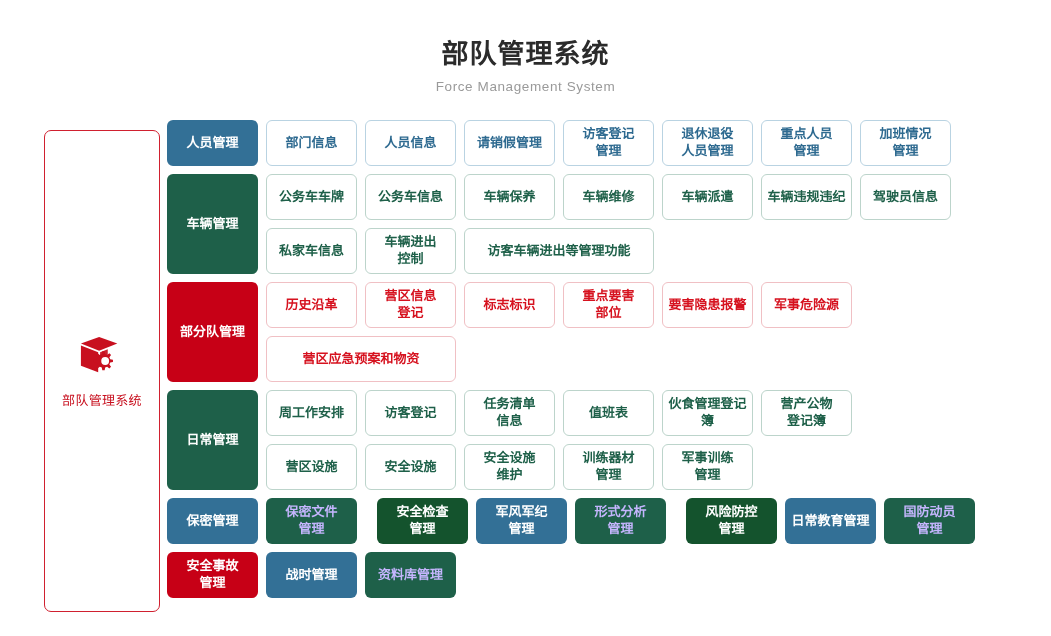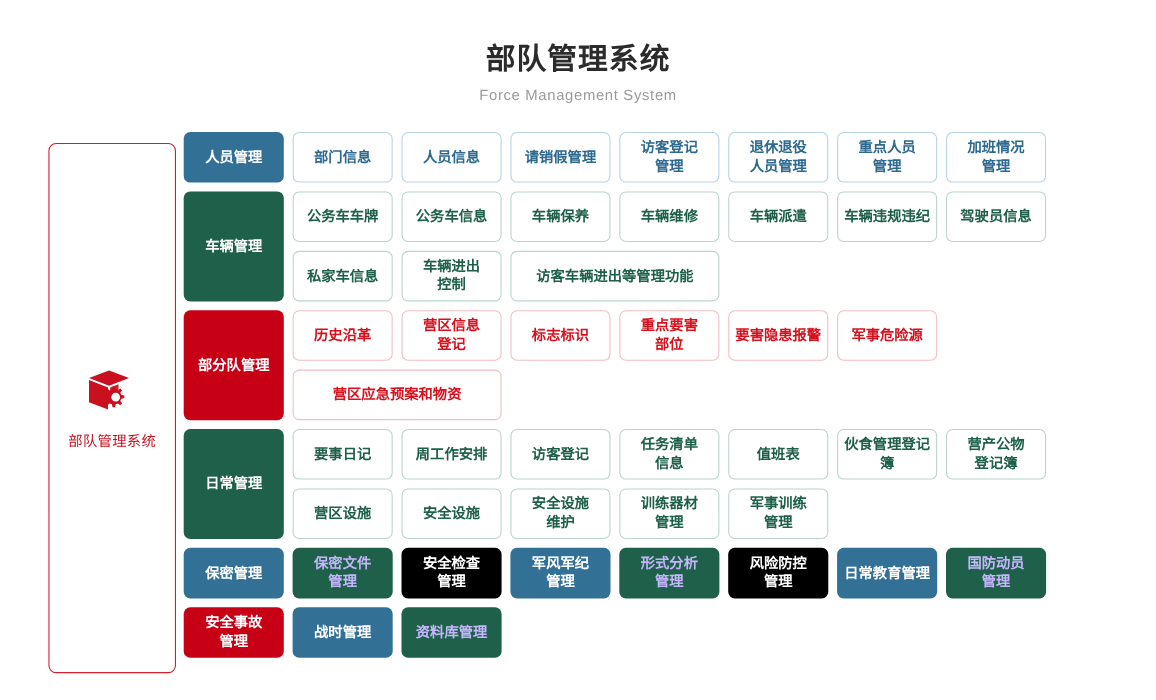--- a/index.html
+++ b/index.html
@@ -141,21 +141,21 @@
     flex: 0 0 190px;
     width: 190px;
   }
   
   .item.o-blue  { border: 1.4px solid #b9d3e2; color: #2e6a90; }
   .item.o-green { border: 1.4px solid #bcd4cb; color: #1e6049; }
   .item.o-red   { border: 1.4px solid #f0c0c4; color: #d6121f; }
   
   .item.f-blue  { background: #337096; color: #ffffff; border: none; }
   .item.f-green { background: #1e6049; color: #c4b5fd; border: none; }
-  .item.f-red   { background: #000000; color: #ffffff; border: none; }
+  .item.f-red   { background: #14532d; color: #ffffff; border: none; margin-left: 12px; }
 
   .item .lbl, .cat .lbl { display: block; white-space: pre-line; }
 </style>
 </head>
 <body>
 
 <div class="header">
   <div class="header-title">部队管理系统</div>
   <div class="header-subtitle">Force Management System</div>
 </div>
@@ -292,23 +292,20 @@
           </div>
         </div>
       </div>
       <div class="section">
         <div class="cat green">
           <span class="lbl">日常管理</span>
         </div>
         <div class="rows">
           <div class="row">
             <div class="item o-green">
-              <span class="lbl">要事日记</span>
-            </div>
-            <div class="item o-green">
               <span class="lbl">周工作安排</span>
             </div>
             <div class="item o-green">
               <span class="lbl">访客登记</span>
             </div>
             <div class="item o-green">
               <span class="lbl">任务清单
 信息</span>
             </div>
             <div class="item o-green">

